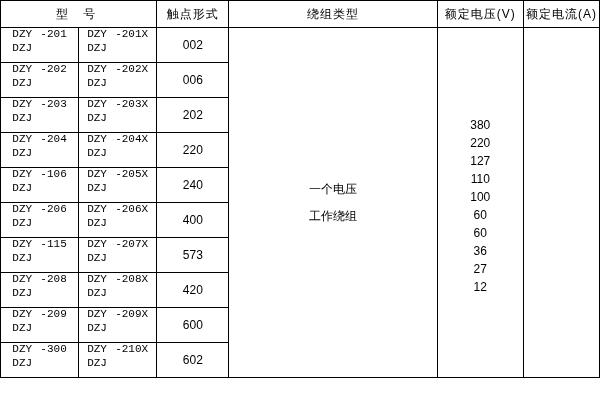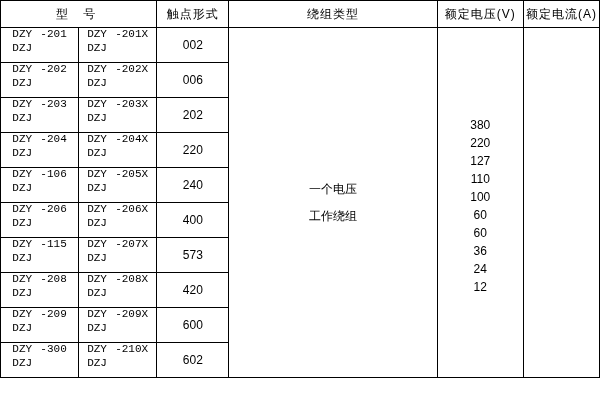--- a/index.html
+++ b/index.html
@@ -137,21 +137,21 @@
       <td class="volt-cell" rowspan="10">
         <div class="volt-list">
           <div>380</div>
           <div>220</div>
           <div>127</div>
           <div>110</div>
           <div>100</div>
           <div>60</div>
           <div>60</div>
           <div>36</div>
-          <div>24</div>
+          <div>27</div>
           <div>12</div>
         </div>
       </td>
       <td class="cur-cell" rowspan="10"></td>
     </tr>
     <tr>
       <td class="model-cell">
         <div class="model-inner">
           <div class="model-stack">
             <span>DZY</span>

